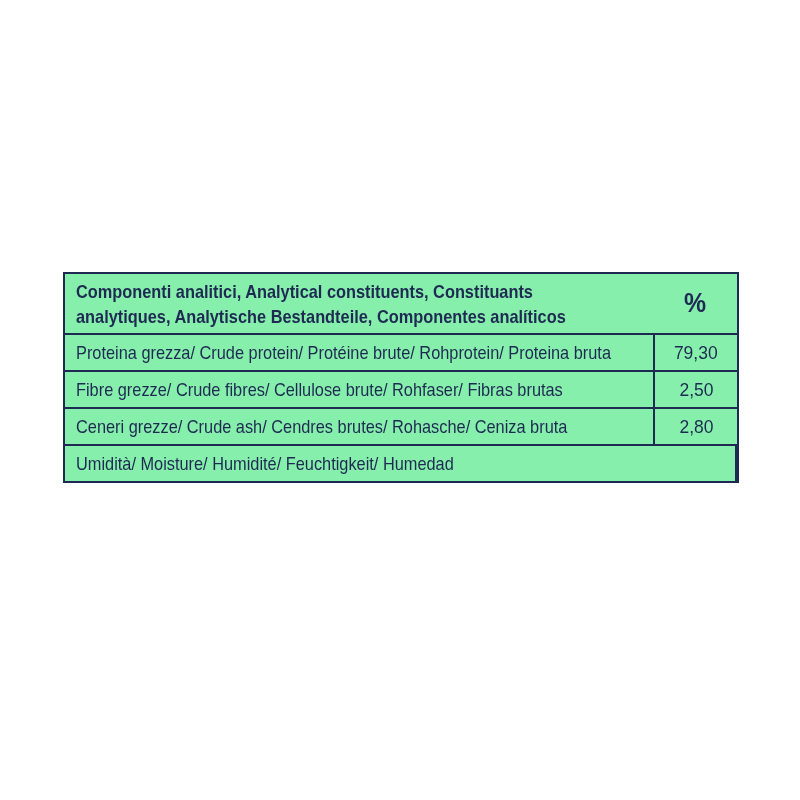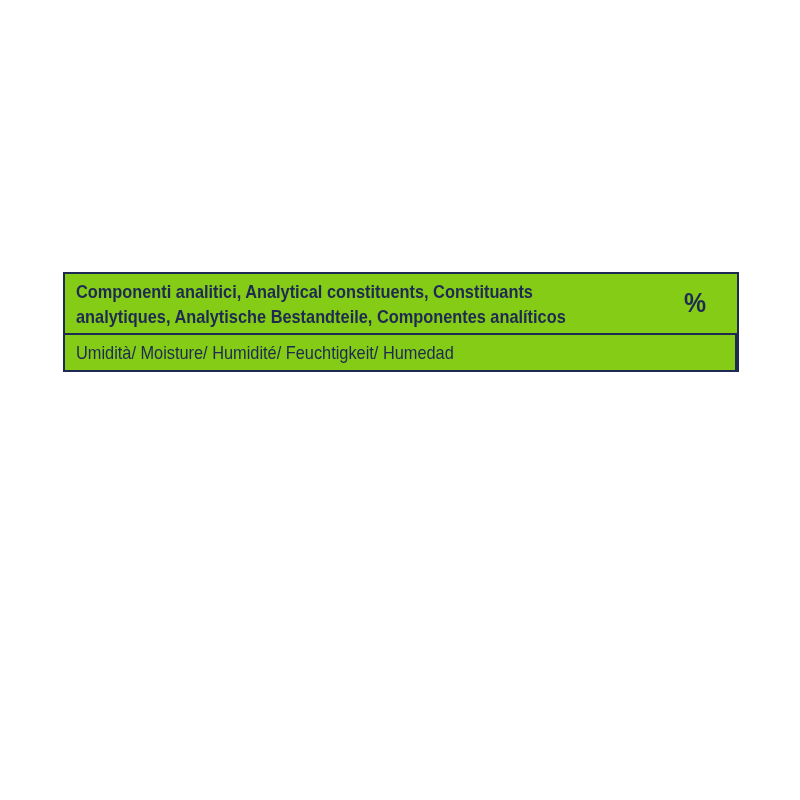--- a/index.html
+++ b/index.html
@@ -15,21 +15,21 @@
     color: #1e2a52;
     overflow: hidden;
   }
   .label-table {
     position: absolute;
     left: 63px;
     top: 272px;
     width: 676px;
     box-sizing: border-box;
     border: 2px solid #1e2a52;
-    background: #84cc16;
+    background: #86efac;
   }
   .header-row {
     display: flex;
     align-items: center;
     height: 59px;
     box-sizing: border-box;
   }
   .header-label {
     flex: 1;
     padding-left: 11px;
@@ -94,23 +94,47 @@
   <div class="header-row">
     <div class="header-label">
       <span class="cond header-lines">Componenti analitici, Analytical constituents, Constituants</span>
       <span class="cond header-lines">analytiques, Analytische Bestandteile, Componentes analíticos</span>
     </div>
     <div class="header-unit">
       <span class="cond-center">%</span>
     </div>
   </div>
 
+  <div class="data-row">
+    <div class="row-label">
+      <span class="cond">Proteina grezza/ Crude protein/ Protéine brute/ Rohprotein/ Proteina bruta</span>
+    </div>
+    <div class="row-value">
+      <span class="cond-center">79,30</span>
+    </div>
+  </div>
 
 
+  <div class="data-row">
+    <div class="row-label">
+      <span class="cond">Fibre grezze/ Crude fibres/ Cellulose brute/ Rohfaser/ Fibras brutas</span>
+    </div>
+    <div class="row-value">
+      <span class="cond-center">2,50</span>
+    </div>
+  </div>
 
+  <div class="data-row">
+    <div class="row-label">
+      <span class="cond">Ceneri grezze/ Crude ash/ Cendres brutes/ Rohasche/ Ceniza bruta</span>
+    </div>
+    <div class="row-value">
+      <span class="cond-center">2,80</span>
+    </div>
+  </div>
 
   <div class="data-row">
     <div class="row-label">
       <span class="cond">Umidità/ Moisture/ Humidité/ Feuchtigkeit/ Humedad</span>
     </div>
   </div>
 
 </div>
 
 </body></html>

